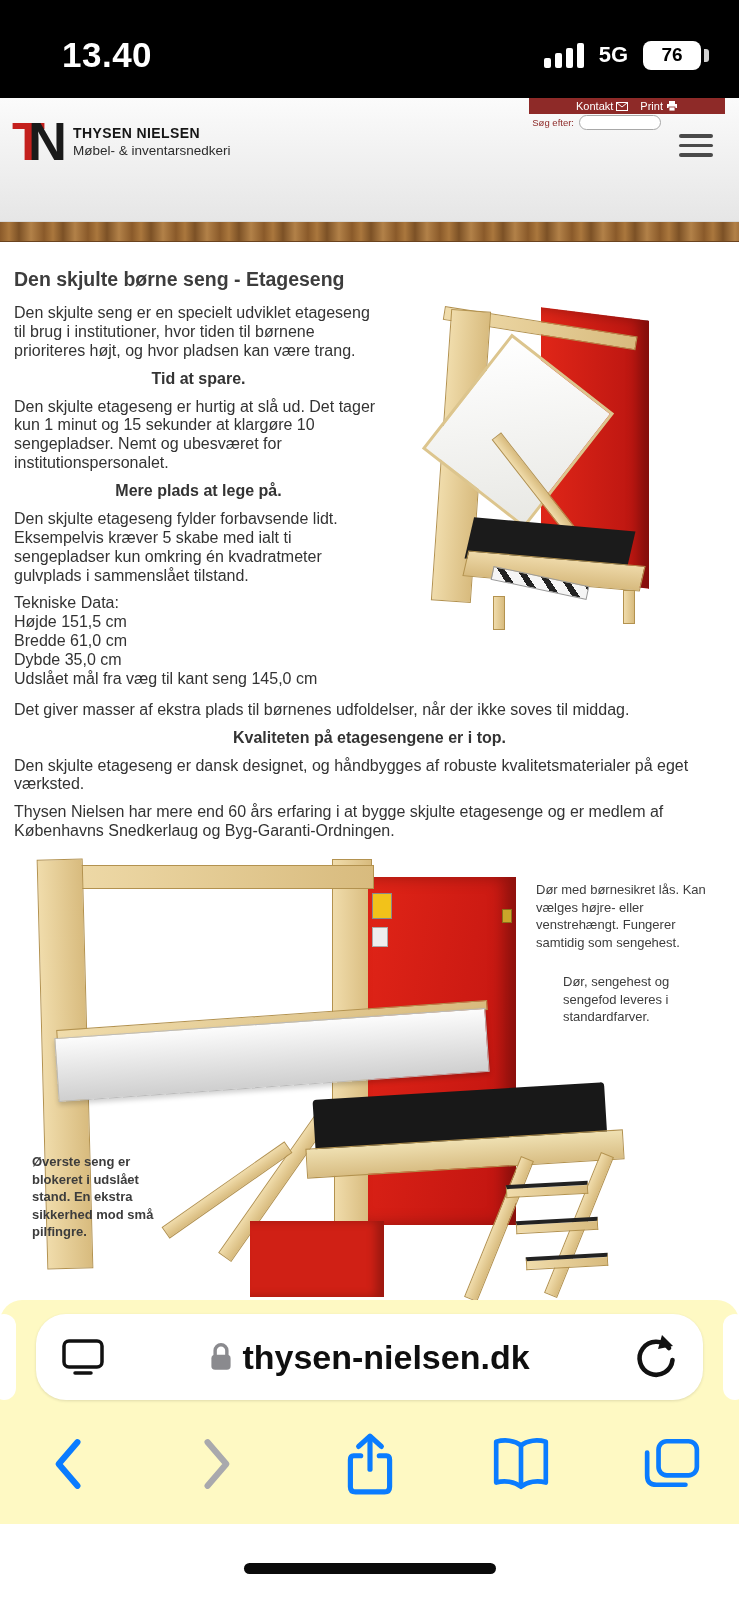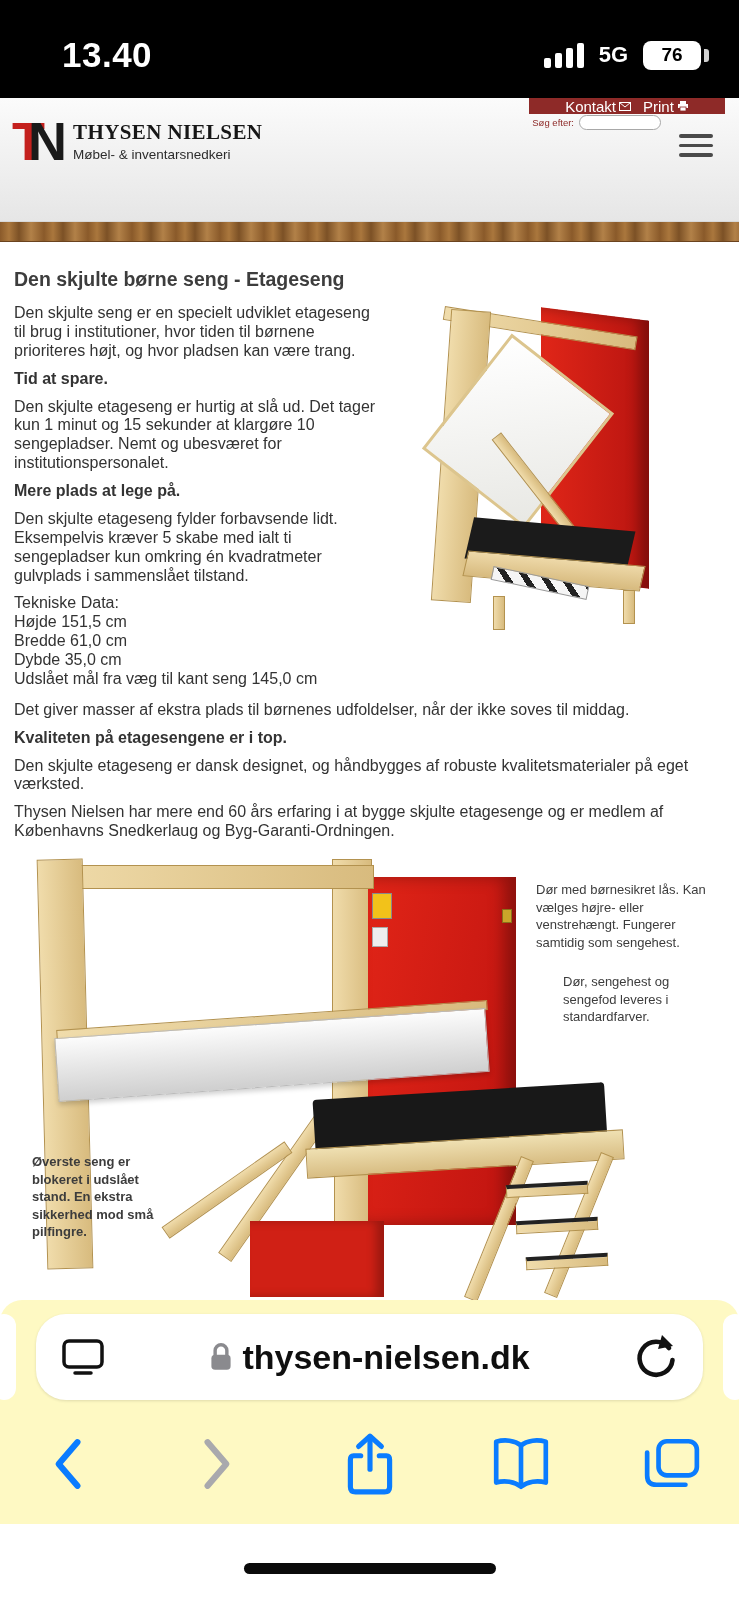--- a/index.html
+++ b/index.html
@@ -21,43 +21,43 @@
   .battery:after { content:""; position:absolute; right:-8px; top:8px; width:5px; height:13px; background:#cfcfcf; border-radius:0 3px 3px 0; }
 
   
   .site-header { position:absolute; top:98px; left:0; width:100%; height:124px;
     background:linear-gradient(#fbfbfb,#e6e6e6); border-bottom:1px solid #d8d8d8; }
   .logo-wrap { position:absolute; left:12px; top:16px; display:flex; align-items:center; }
   .logo-mono { font-size:54px; font-weight:bold; line-height:1; letter-spacing:0; }
   .logo-t { color:#c4201d; }
   .logo-n { color:#1a1a1a; margin-left:-17px; }
   .brand-text { margin-left:6px; }
-  .brand-name { font-size:21px; font-weight:bold; color:#161616; letter-spacing:.4px;font-family:Liberation Serif, serif; }
+  .brand-name { font-size:14px; font-weight:bold; color:#161616; letter-spacing:.4px; }
   .brand-subtitle { font-size:13.5px; color:#2c2c2c; margin-top:2px; }
   .topbar { position:absolute; top:0; right:14px; width:196px; height:16px; background:#8e2a28; color:#fff;
-    display:flex; align-items:center; justify-content:center; gap:12px; font-size:15px; }
+    display:flex; align-items:center; justify-content:center; gap:12px; font-size:11px; }
   .topbar .tb-item { display:flex; align-items:center; gap:3px; cursor:pointer; }
   .search-row { position:absolute; top:17px; right:78px; display:flex; align-items:center; gap:5px; }
   .search-label { font-size:9.5px; color:#8e2a28; }
   .search-input { width:82px; height:15px; border:1px solid #a8a8a8; border-radius:8px; background:#fff; outline:none; padding:0 6px; font-size:9px; }
   .hamburger { position:absolute; right:26px; top:36px; width:34px; cursor:pointer; }
   .hamburger span { display:block; height:3.5px; background:#4a4a4a; margin-bottom:6px; border-radius:2px; }
 
   
   .wood-strip { position:absolute; top:222px; left:0; width:100%; height:20px;
     background:repeating-linear-gradient(90deg,#8a5a2a 0px,#aa773d 9px,#7c5126 19px,#b28148 31px,#95663０px,#8a5a2a 44px);
     background:repeating-linear-gradient(90deg,#8a5a2a 0px,#aa773d 9px,#7c5126 19px,#b28148 31px,#8a5a2a 44px);
     border-bottom:1px solid #6b431e; }
 
   
   .content { position:absolute; top:242px; left:0; width:100%; background:#fff;
     padding:26px 14px 0 14px; color:#333; font-size:16px; line-height:1.18; }
   .article-title { font-size:19.5px; font-weight:bold; color:#3d3d3d; margin-bottom:13px; }
   .content p { margin-bottom:9px; }
-  .subhead { font-weight:bold; margin-bottom:1px; }
+  .subhead { font-weight:bold; margin-bottom:1px;text-align:center; }
   .tech-block { margin:4px 0 12px 0; }
   .tech-block div { line-height:1.18; }
 
   
   .illus1-wrap { float:right; width:336px; height:338px; position:relative; margin:0 0 6px 6px; }
   .illus1 { position:absolute; left:44px; top:0; width:250px; height:334px; }
   .wood { background:linear-gradient(90deg,#f0dcab,#d8bb7e); border:1px solid #b3924f; }
   .i1-top-beam { position:absolute; left:12px; top:2px; width:195px; height:14px; transform:rotate(9deg); transform-origin:left top; }
   .i1-left-plank { position:absolute; left:8px; top:6px; width:40px; height:292px; transform:rotate(4deg); }
   .i1-red-panel { position:absolute; left:108px; top:10px; width:108px; height:268px; transform:skewY(7deg);

